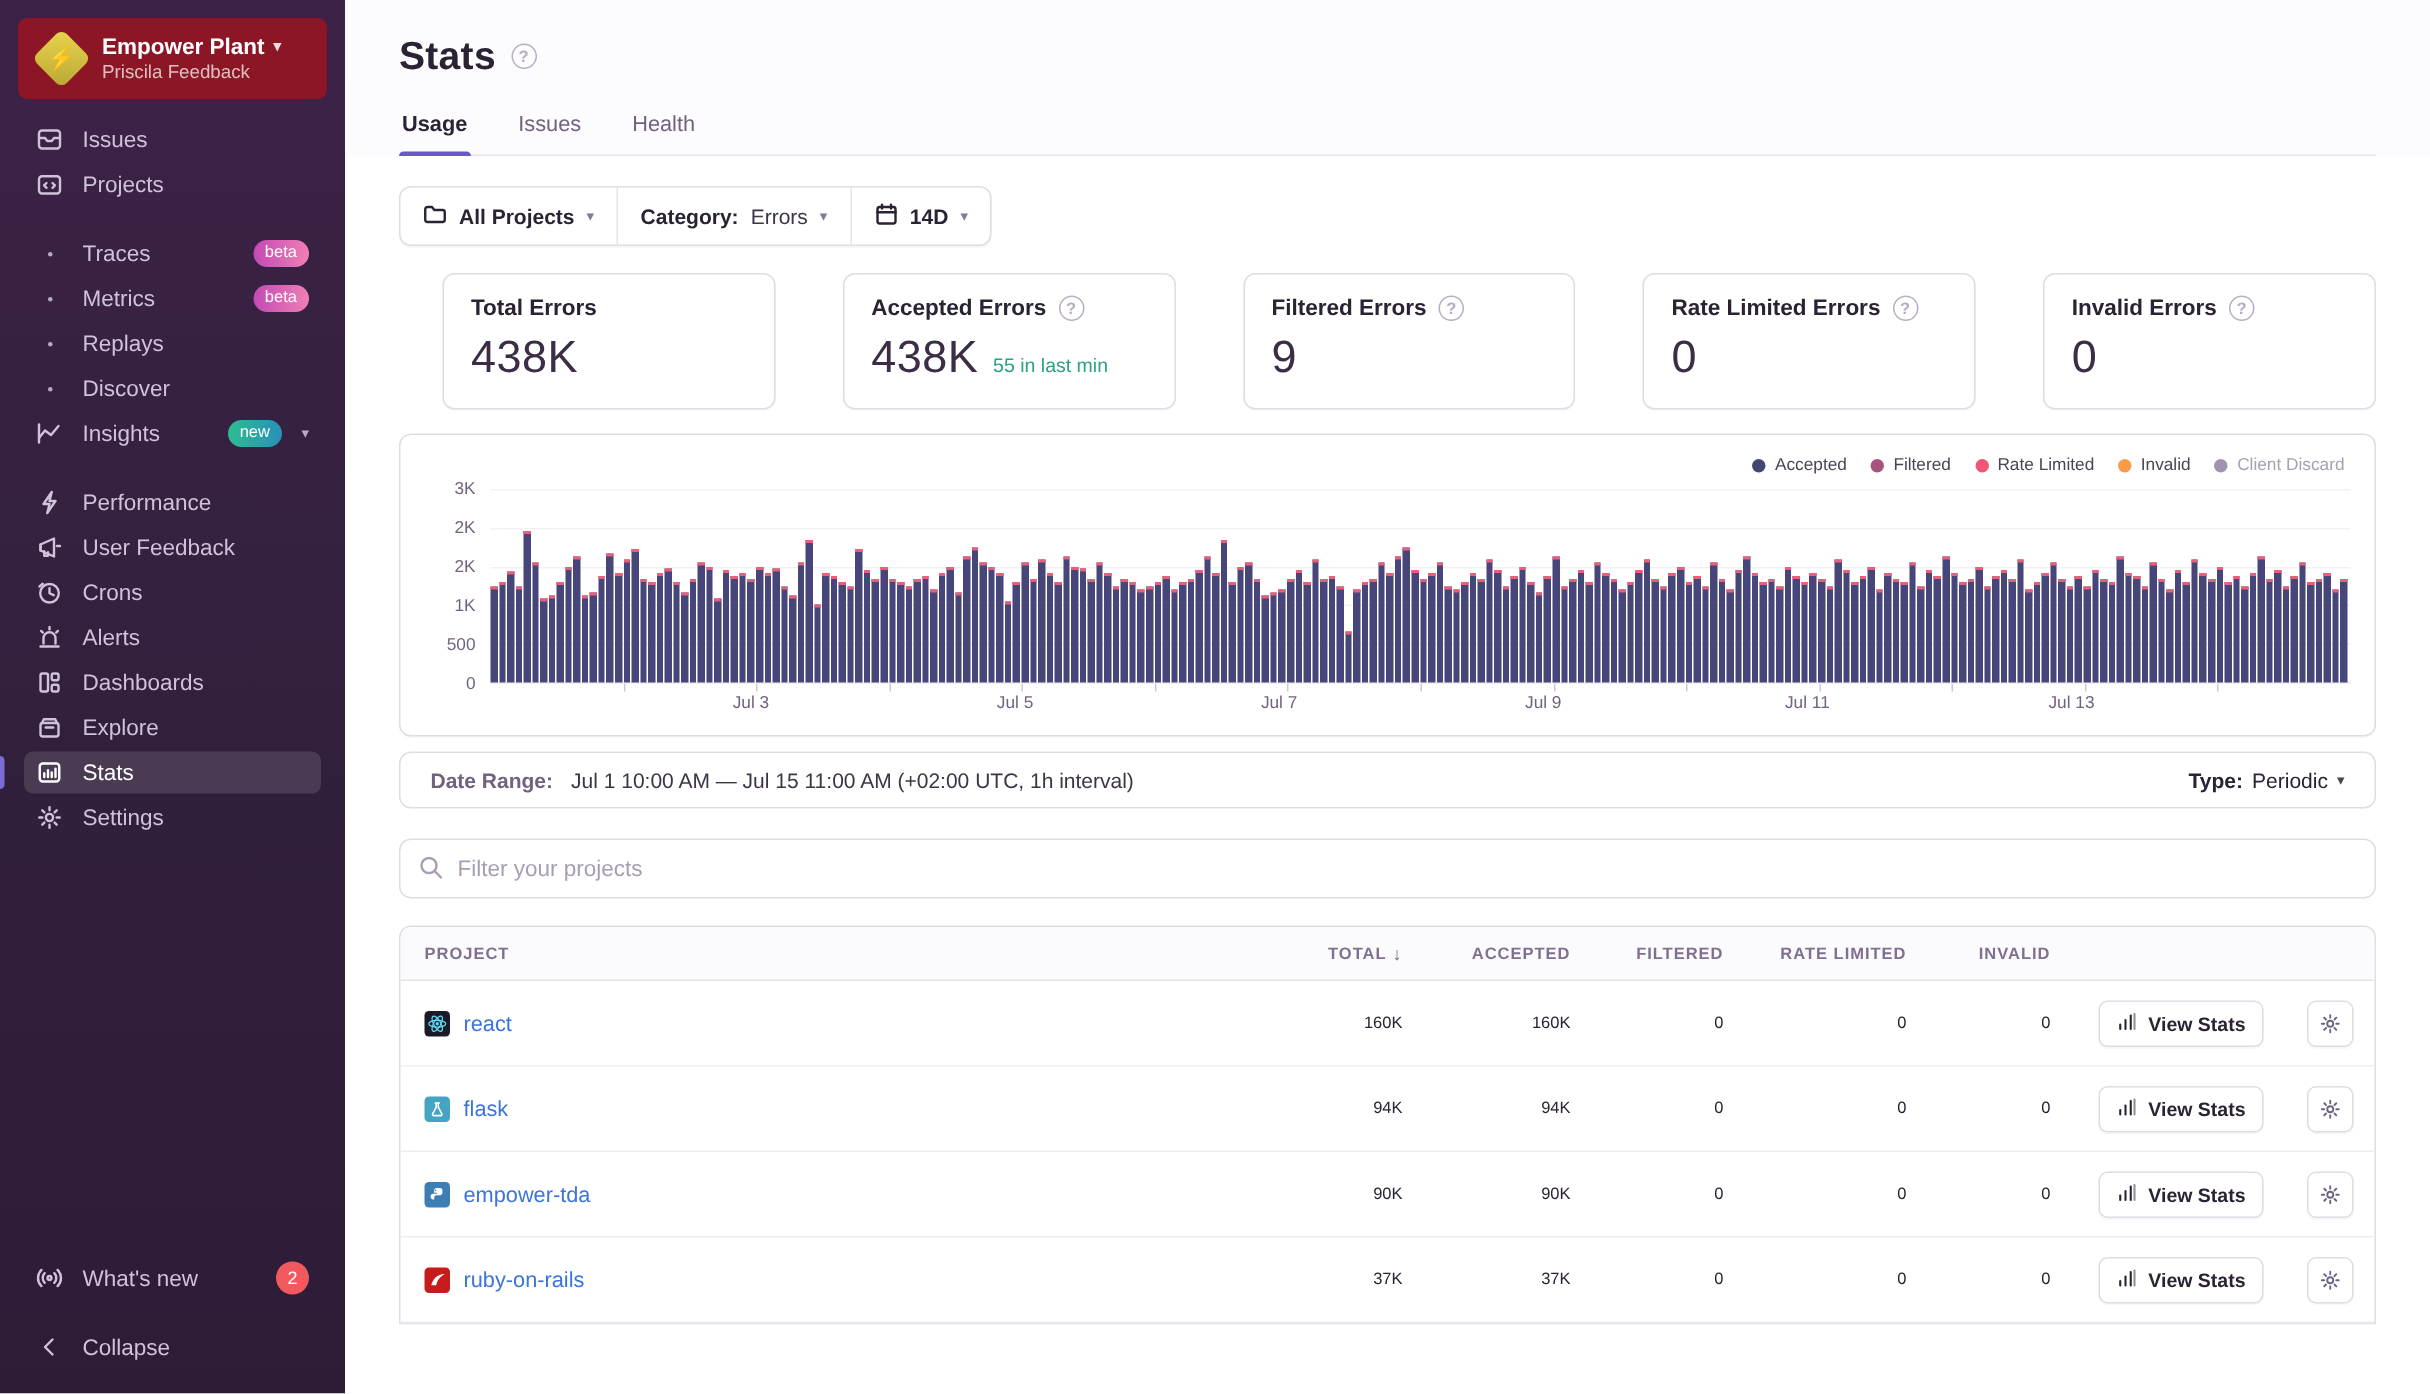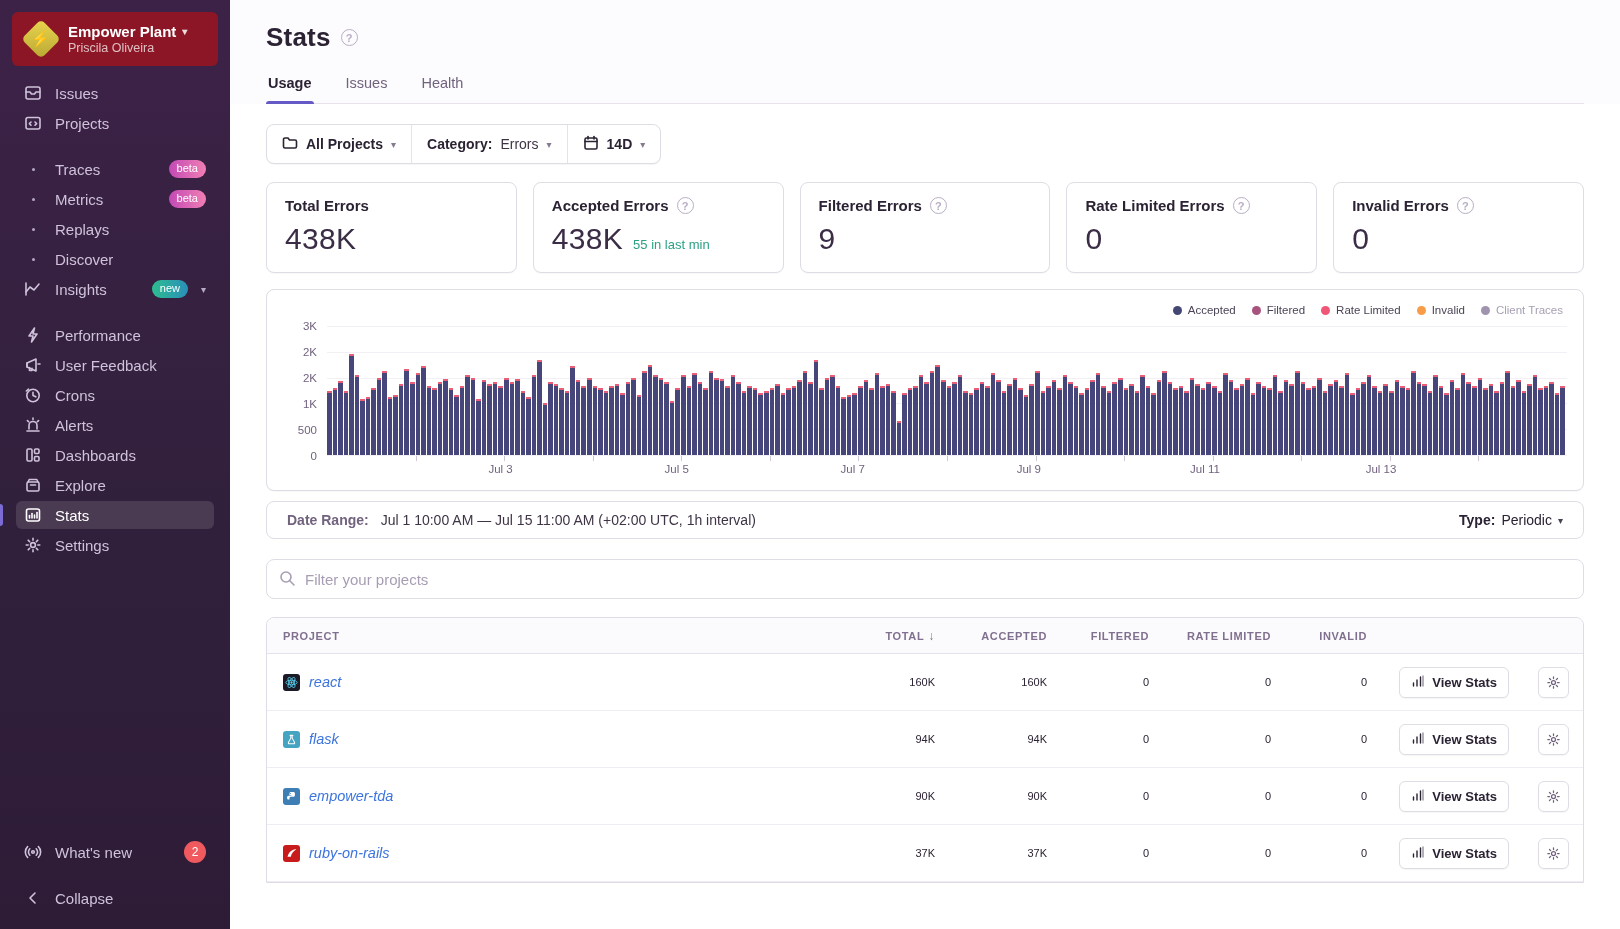--- a/index.html
+++ b/index.html
@@ -48,21 +48,21 @@
 
   .filterbar { display:inline-flex; align-items:stretch; border:1px solid #e0dce5; border-radius:8px; background:#fff; height:40px; margin-bottom:18px; box-shadow:0 1px 1px rgba(43,34,51,.04); }
   .fseg { display:flex; align-items:center; gap:8px; padding:0 15px; font-size:14px; cursor:pointer; color:#2b2233; }
   .fseg + .fseg { border-left:1px solid #e7e1ec; }
   .fseg b { font-weight:700; }
   .fseg .light { color:#3e3446; font-weight:400; }
   .fseg .chev { color:#71627e; }
   .fseg svg { stroke:#2b2233; fill:none; stroke-width:1.6; stroke-linecap:round; stroke-linejoin:round; }
 
   .cards { display:grid; grid-template-columns:repeat(5,1fr); gap:16px; margin-bottom:16px; }
-  .card { border:1px solid #e0dce5; border-radius:8px; background:#fff; padding:14px 18px 16px; box-shadow:0 1px 1px rgba(43,34,51,.03); }
+  .card { border:1px solid #e0dce5; border-radius:8px; background:#fff; padding:14px 18px 16px; box-shadow:0 1px 1px rgba(43,34,51,.03);margin-left:29px; }
   .card-title { font-size:15px; font-weight:700; color:#2b2233; display:flex; align-items:center; gap:8px; }
   .card-value-row { display:flex; align-items:baseline; gap:10px; margin-top:8px; }
   .card-value { font-size:30px; color:#3a2d45; letter-spacing:.3px; }
   .card-sub { font-size:13px; color:#2ba185; }
 
   .chart-panel { border:1px solid #e0dce5; border-radius:8px; background:#fff; padding:12px 16px 10px; margin-bottom:10px; box-shadow:0 1px 1px rgba(43,34,51,.03); }
   .legend { display:flex; justify-content:flex-end; gap:16px; font-size:11.5px; color:#4c4456; padding:2px 4px 10px; }
   .lg-item { display:flex; align-items:center; gap:6px; cursor:pointer; }
   .lg-dot { width:9px; height:9px; border-radius:50%; }
   .lg-item.muted { color:#a79fb2; }
@@ -87,21 +87,21 @@
   .search-box input { width:100%; height:40px; border:1px solid #e0dce5; border-radius:8px; padding:0 14px 0 38px; font-size:15px; font-family:inherit; color:#2b2233; outline:none; background:#fff; }
   .search-box input::placeholder { color:#a89db3; }
   .search-box .mag { position:absolute; left:13px; top:11px; }
 
   .table-panel { border:1px solid #e0dce5; border-radius:8px 8px 0 0; overflow:hidden; background:#fff; }
   .t-row { display:grid; grid-template-columns:1fr 92px 98px 88px 108px 82px 128px 46px; align-items:center; padding:0 14px 0 16px; column-gap:14px; }
   .t-head { background:#fbfafc; border-bottom:1px solid #e7e1ec; height:36px; font-size:11px; font-weight:700; letter-spacing:.06em; color:#80708f; }
   .t-head .cell { text-align:right; display:flex; justify-content:flex-end; align-items:center; gap:4px; }
   .t-head .cell.first { text-align:left; justify-content:flex-start; }
   .t-body .t-row { height:57px; border-bottom:1px solid #f0ecf3; }
-  .proj { display:flex; align-items:center; gap:9px;font-style:italic; }
+  .proj { display:flex; align-items:flex-end; gap:9px; }
   .proj-ico { width:17px; height:17px; border-radius:3px; display:flex; align-items:center; justify-content:center; flex:0 0 17px; }
   .proj a { color:#3c74dd; text-decoration:none; font-size:14.5px; cursor:pointer; }
   .num { text-align:right; font-size:11px; color:#2b2233; }
   .viewstats-btn { display:inline-flex; align-items:center; gap:7px; border:1px solid #e0dce5; border-radius:6px; background:#fff; height:31px; padding:0 11px; font-size:13px; font-weight:600; color:#2b2233; cursor:pointer; justify-self:end; box-shadow:0 1px 1px rgba(43,34,51,.04); }
   .gear-btn { width:31px; height:31px; border:1px solid #e0dce5; border-radius:6px; background:#fff; display:flex; align-items:center; justify-content:center; cursor:pointer; color:#71627e; box-shadow:0 1px 1px rgba(43,34,51,.04); }
   .sortarrow { color:#80708f; font-size:12px; }
 </style>
 </head>
 <body>
 
@@ -109,21 +109,21 @@
   <div class="org-card">
     <div class="org-logo">
         <div class="diamond"></div>
         <div class="bolt">⚡</div>
       </div>
     <div>
       <div class="org-name">
           <span>Empower Plant</span>
           <span class="chev">▾</span>
         </div>
-      <div class="org-sub">Priscila Oliveira</div>
+      <div class="org-sub">Priscila Feedback</div>
     </div>
   </div>
 
   <nav class="nav" id="nav-primary">
       <div class="nav-item">
         <span class="ico">
           <svg width="18" height="18" viewBox="0 0 18 18">
             <rect x="2" y="3" width="14" height="12" rx="2"></rect>
             <path d="M2 8 h4 l1.5 2 h3 l1.5 -2 h4"></path>
           </svg>
@@ -385,21 +385,21 @@
           <div class="lg-item">
             <span class="lg-dot" style="background: rgb(240, 86, 117);"></span>
             <span>Rate Limited</span>
           </div>
           <div class="lg-item">
             <span class="lg-dot" style="background: rgb(248, 156, 71);"></span>
             <span>Invalid</span>
           </div>
           <div class="lg-item muted">
             <span class="lg-dot" style="background: rgb(159, 147, 175);"></span>
-            <span>Client Traces</span>
+            <span>Client Discard</span>
           </div>
         </div>
       <div class="chart-wrap">
         <div class="y-axis" id="yaxis">
             <span style="top: 0%;">3K</span>
             <span style="top: 20%;">2K</span>
             <span style="top: 40%;">2K</span>
             <span style="top: 60%;">1K</span>
             <span style="top: 80%;">500</span>
             <span style="top: 100%;">0</span>

